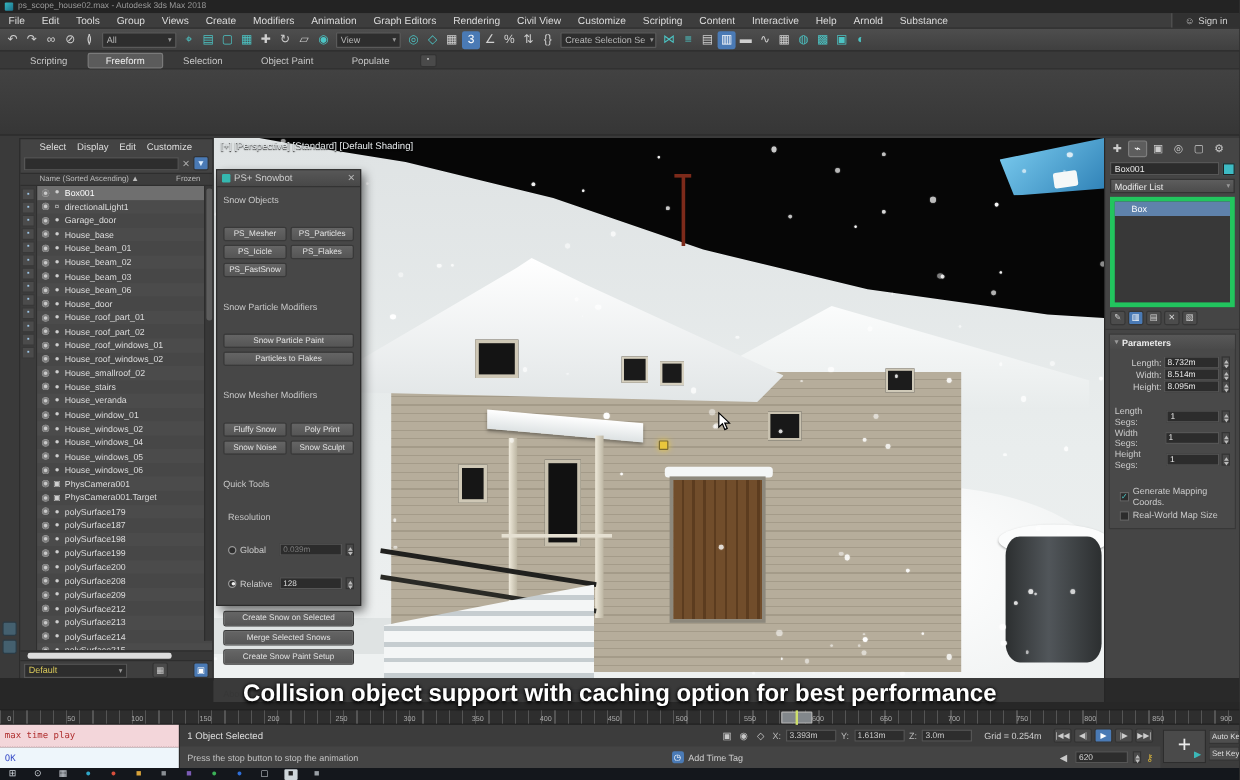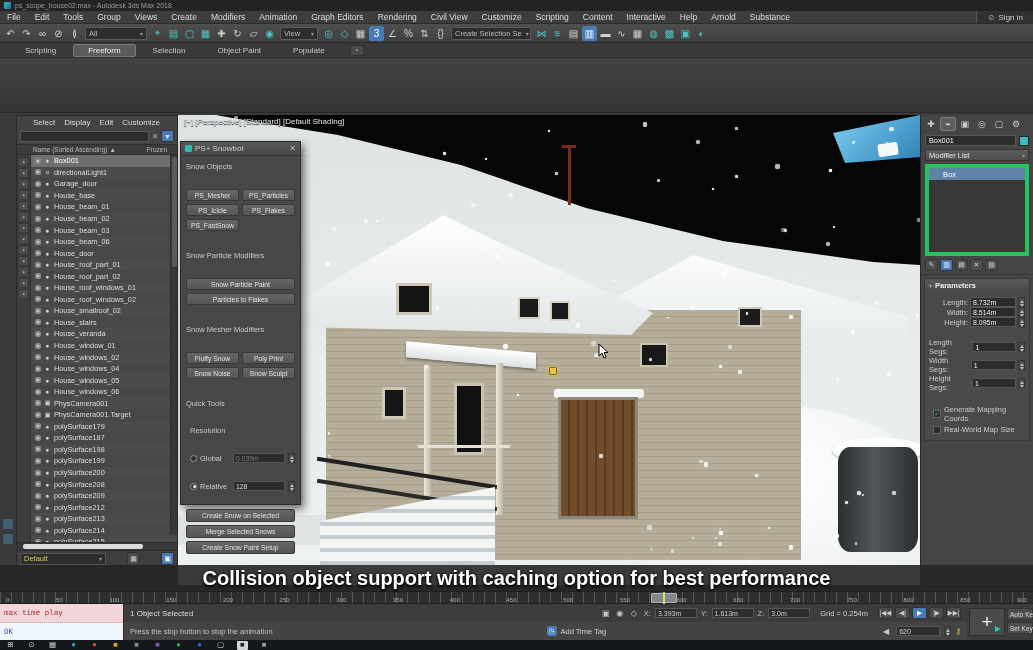--- a/index.html
+++ b/index.html
@@ -139,21 +139,21 @@
   .cb.on::after{content:"✓"}
   
   .caption{position:absolute;left:0;top:565px;width:100%;height:26px;background:rgba(38,38,38,.9);z-index:70;display:flex;align-items:center;justify-content:center}
   .caption-text{font-size:20px;font-weight:bold;color:#fff;text-shadow:0 0 3px #000,0 2px 3px #000;white-space:nowrap}
   .ruler{position:absolute;left:0;top:591px;width:100%;height:13px;background:#2e2e2e;border-top:1px solid #1f1f1f;border-bottom:1px solid #1f1f1f;z-index:65}
   .ruler-ticks{position:absolute;inset:0;background:repeating-linear-gradient(90deg,#555 0 1px,transparent 1px 11px)}
   .ruler-labels{position:absolute;left:6px;right:6px;bottom:0;display:flex;justify-content:space-between;font-size:6px;color:#a8a8a8}
   .slider-handle{position:absolute;left:63%;top:1px;width:26px;height:10px;background:#82878b;border:1px solid #b5b5b5;border-radius:1px}
   .slider-line{position:absolute;left:calc(63% + 12px);top:0;width:2px;height:13px;background:#cfe06a}
   .status{position:absolute;left:0;top:604px;width:100%;height:36px;background:#3c3c3c;z-index:65;display:flex}
-  .listener{width:124px;display:flex;flex-direction:column;border-right:1px solid #2a2a2a;flex:0 0 auto}
+  .listener{width:150px;display:flex;flex-direction:column;border-right:1px solid #2a2a2a;flex:0 0 auto}
   .lst1{flex:1;background:#f3d6da;color:#b03030;font-family:"DejaVu Sans Mono",monospace;font-size:7.5px;display:flex;align-items:center;padding:0 4px;border-bottom:1px dotted #c9a0a6}
   .lst2{flex:1;background:#eef6fb;color:#3a4ec8;font-family:"DejaVu Sans Mono",monospace;font-size:7.5px;display:flex;align-items:center;padding:0 4px}
   .status-main{flex:1;display:flex;flex-direction:column;min-width:0}
   .st-row{flex:1;display:flex;align-items:center;gap:4px;padding:0 6px}
   .st-row.prompt{background:#444}
   .st-text{font-size:8px;color:#ddd;white-space:nowrap}
   .st-prompt{font-size:7.5px;color:#c2c2c2;white-space:nowrap}
   .sp{flex:1}
   .st-ico{width:12px;height:11px;display:flex;align-items:center;justify-content:center;font-size:8px;color:#c8c8c8}
   .coord-label{font-size:7.5px;color:#bbb}
@@ -206,21 +206,21 @@
     <span class="tb-group">
         <span class="tb-icon t">⌖</span>
         <span class="tb-icon t">▤</span>
         <span class="tb-icon t">▢</span>
         <span class="tb-icon t">▦</span>
         <span class="tb-icon">✚</span>
         <span class="tb-icon">↻</span>
         <span class="tb-icon">▱</span>
         <span class="tb-icon t">◉</span>
       </span>
-    <span class="tb-field" style="width:38px">
+    <span class="tb-field" style="width:54px">
         <span>View</span>
         <span class="car">▾</span>
       </span>
     <span class="tb-group">
         <span class="tb-icon t">◎</span>
         <span class="tb-icon t">◇</span>
         <span class="tb-icon">▦</span>
         <span class="tb-icon hl">3</span>
         <span class="tb-icon">∠</span>
         <span class="tb-icon">%</span>

